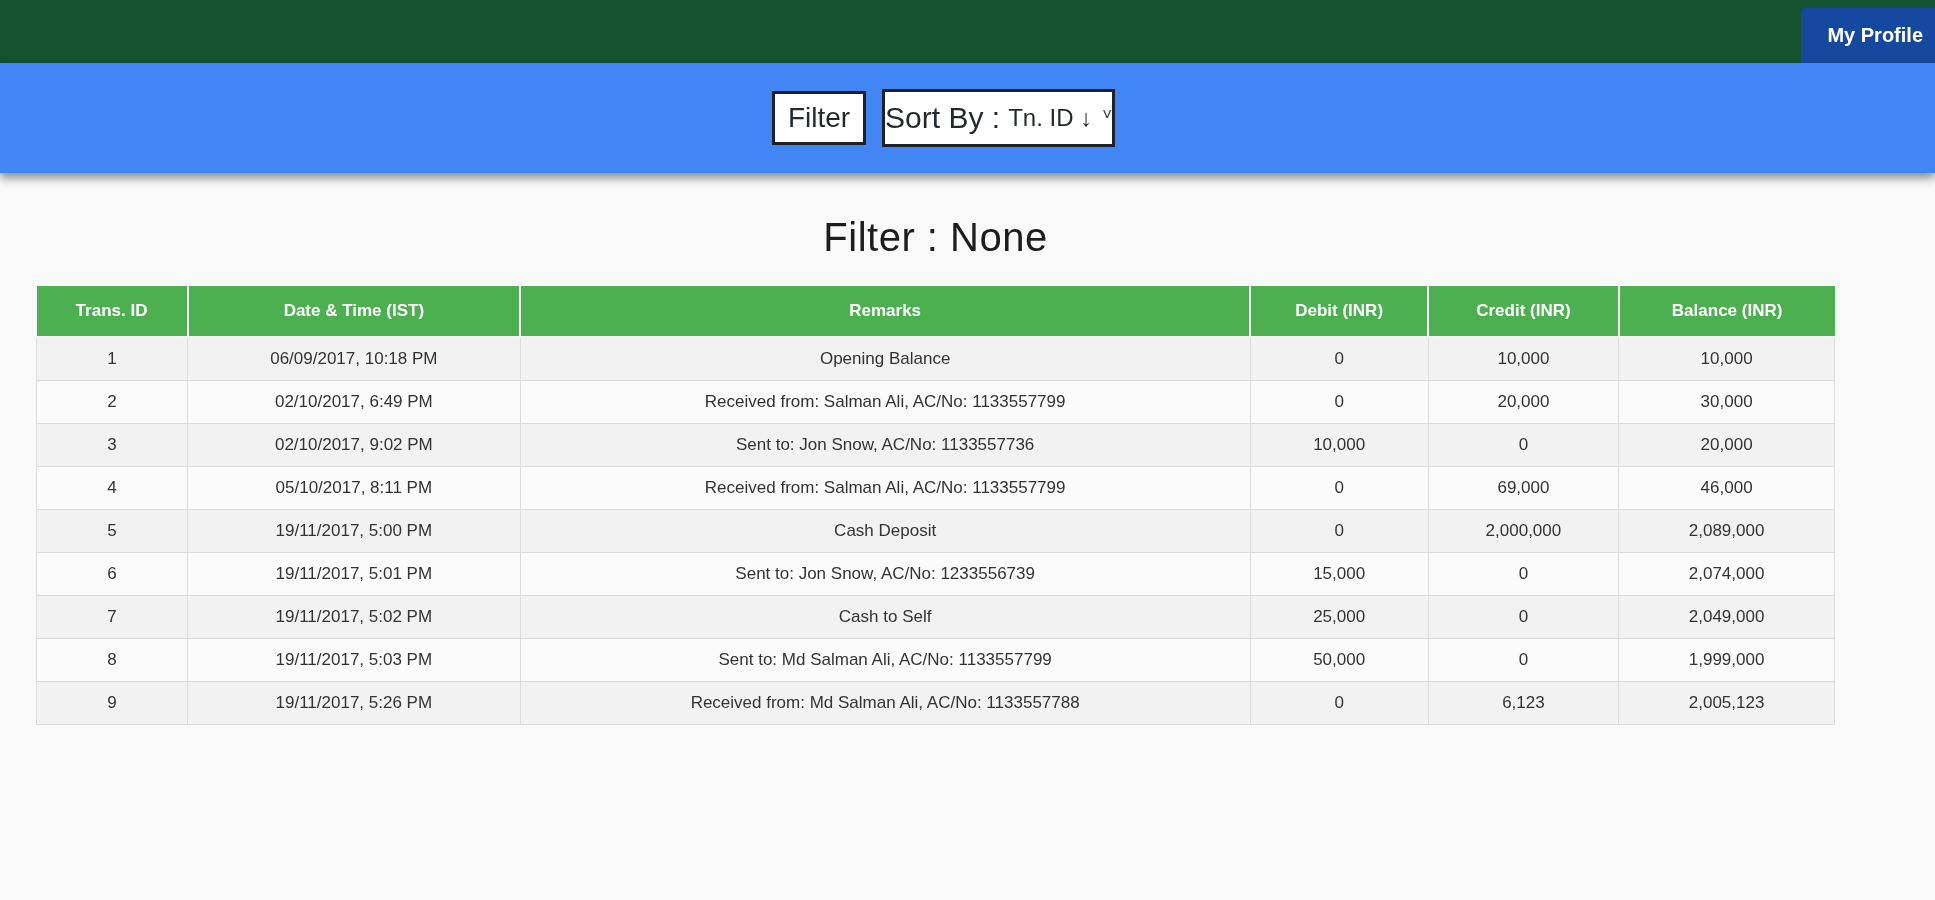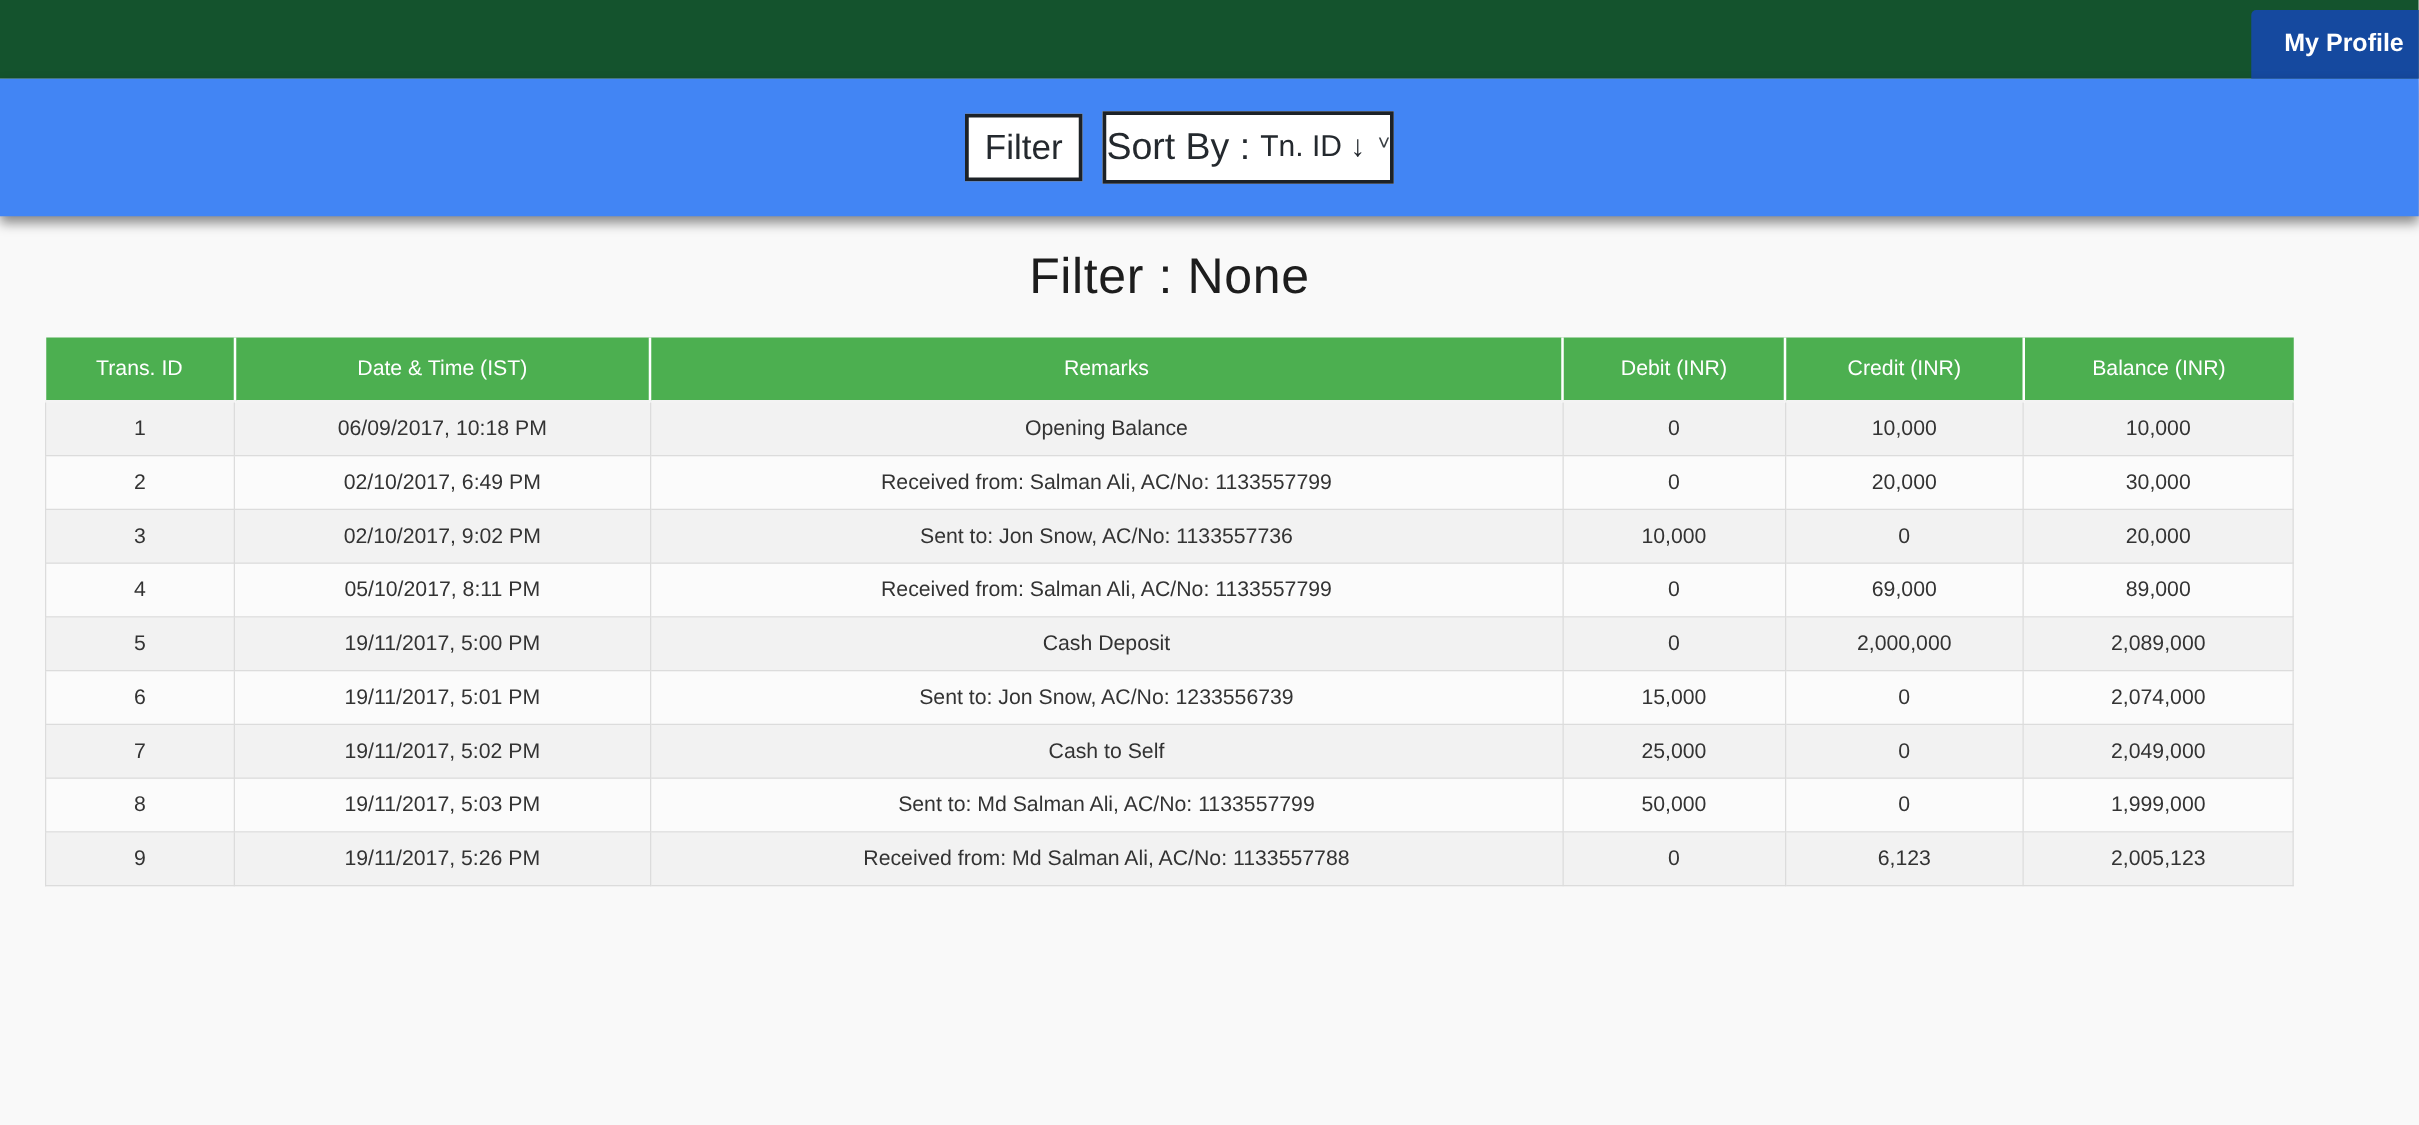--- a/index.html
+++ b/index.html
@@ -77,40 +77,40 @@
   .sort-label   { font-size: 30px; }
   .sort-value   { font-size: 24px; }
   .sort-chevron { font-size: 17px; color: #3a3f44; margin-left: 2px; transform: translateY(-3px); }
 
   
   .content {
     width: 1799px;
     margin-left: 36px;
   }
   .page-title {
-    margin: 0;
+    margin: 16px;
     padding-top: 26px;
     text-align: center;
     font-size: 40px;
     font-weight: 400;
     color: #1d1d1d;
     letter-spacing: 0.5px;
   }
 
   
   table.tx {
     width: 100%;
     margin-top: 26px;
     border-collapse: collapse;
     font-size: 17px;
   }
   table.tx th {
     background: #4caf50;
     color: #ffffff;
-    font-weight: normal;
+    font-weight: bold;
     font-size: 17px;
     padding: 15px 10px;
     border-right: 2px solid #ffffff;
     border-bottom: 2px solid #f3f3f3;
     text-align: center;
   }
   table.tx th:last-child { border-right: none; }
   table.tx td {
     padding: 11px 10px;
     text-align: center;
@@ -191,21 +191,21 @@
           <td>10,000</td>
           <td>0</td>
           <td>20,000</td>
         </tr>
         <tr>
           <td>4</td>
           <td>05/10/2017, 8:11 PM</td>
           <td>Received from: Salman Ali, AC/No: 1133557799</td>
           <td>0</td>
           <td>69,000</td>
-          <td>89,000</td>
+          <td>46,000</td>
         </tr>
         <tr>
           <td>5</td>
           <td>19/11/2017, 5:00 PM</td>
           <td>Cash Deposit</td>
           <td>0</td>
           <td>2,000,000</td>
           <td>2,089,000</td>
         </tr>
         <tr>

